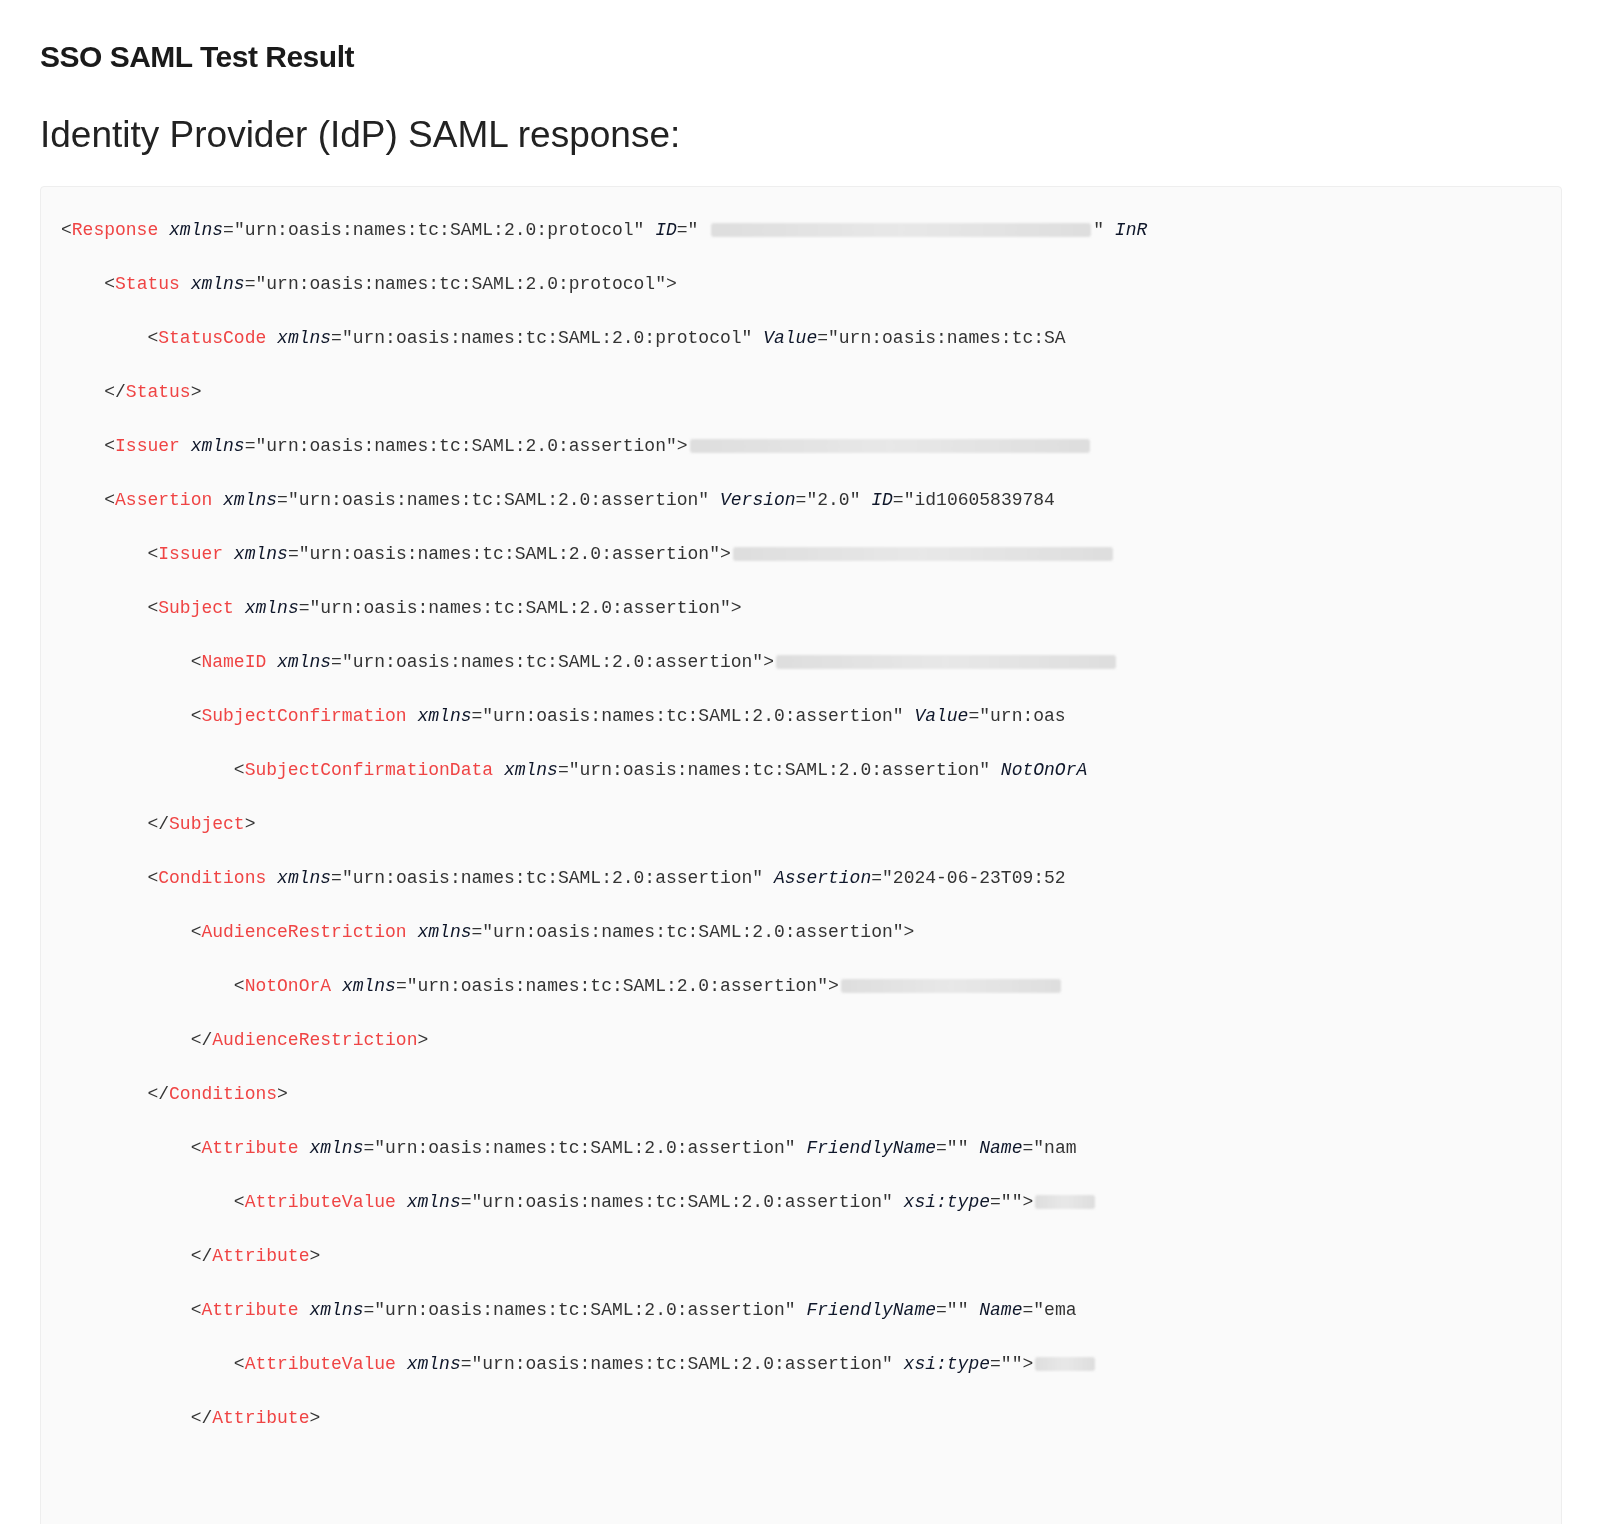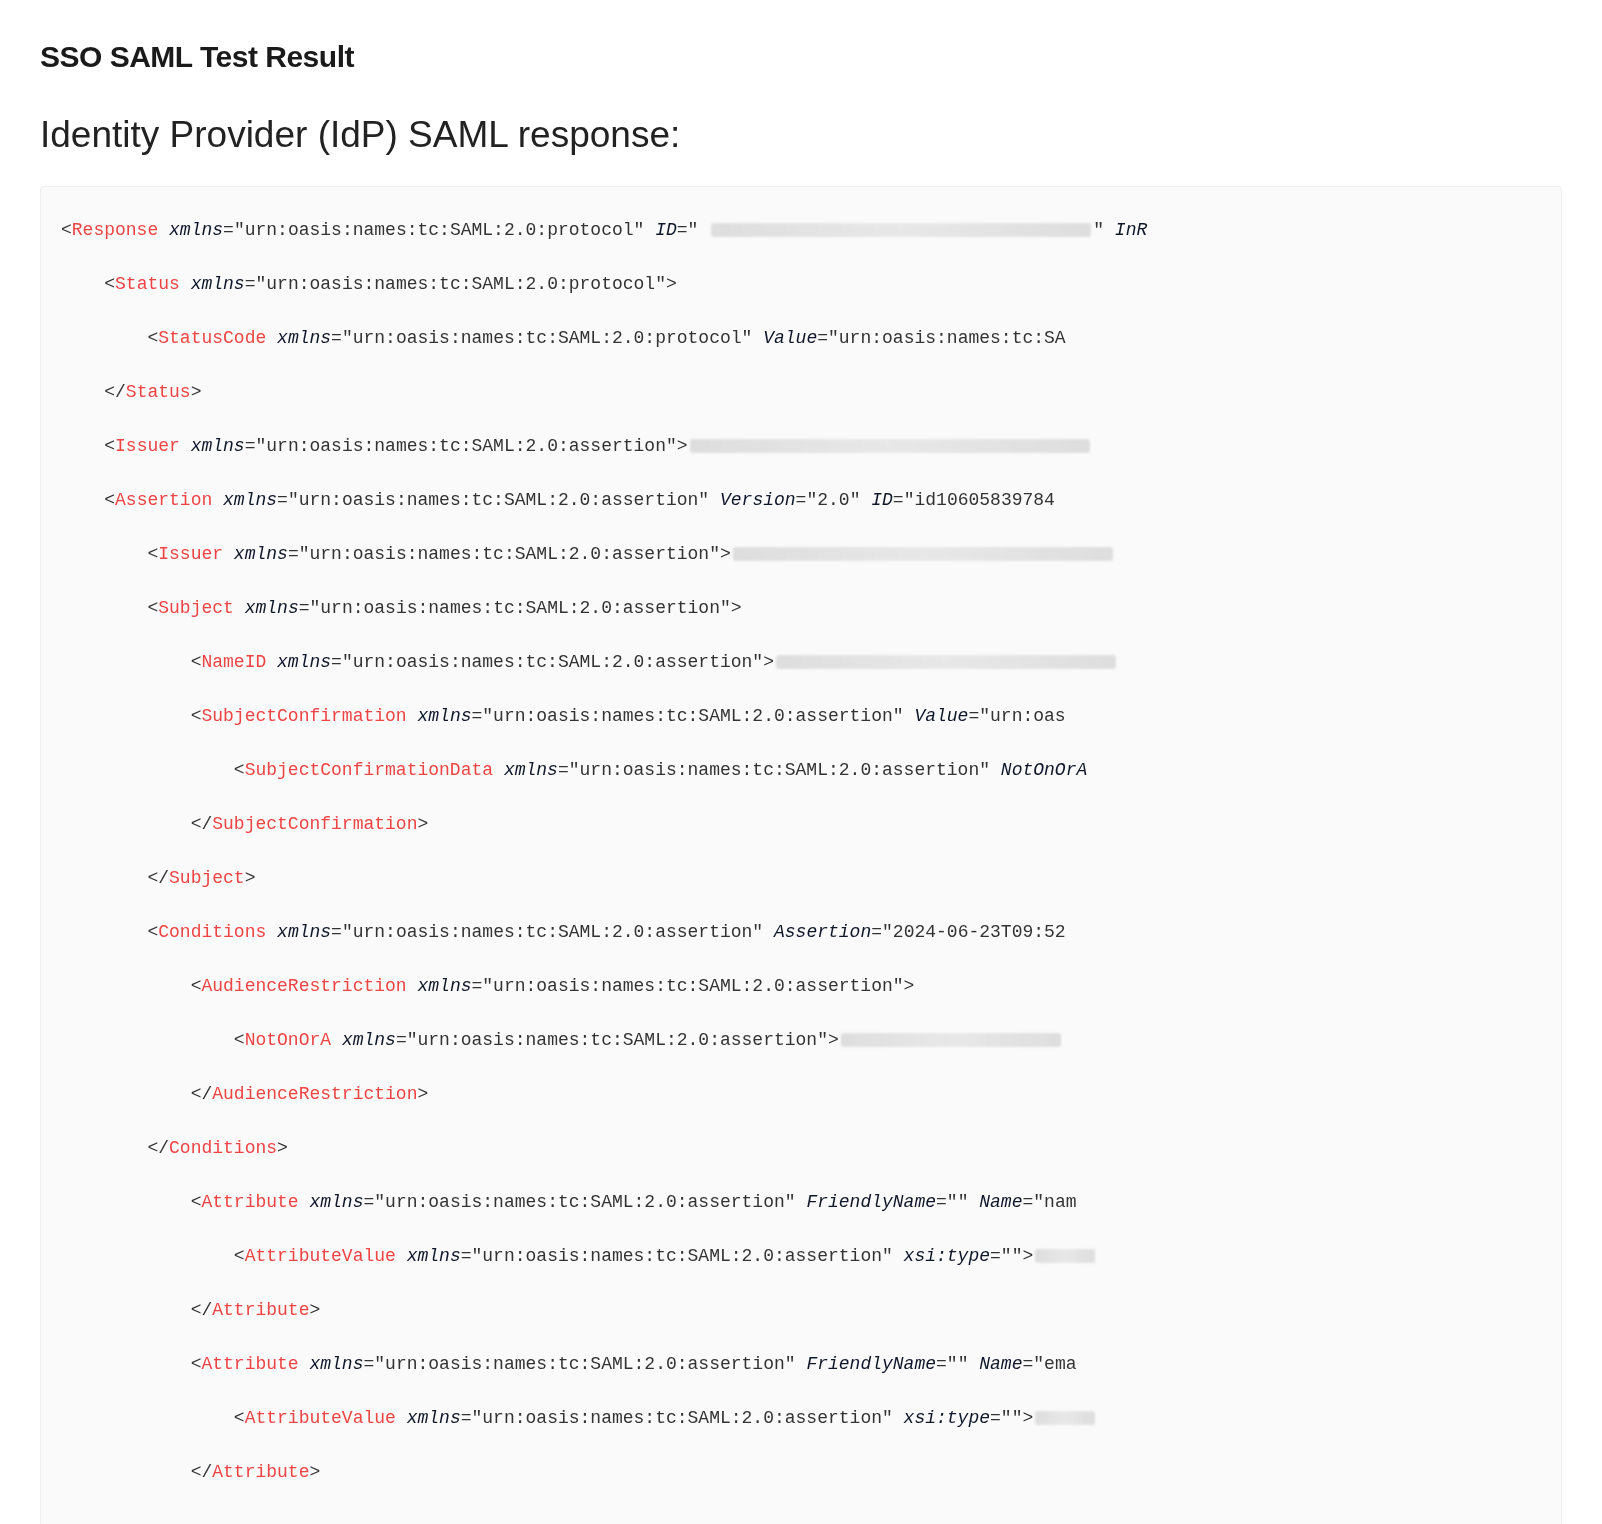--- a/index.html
+++ b/index.html
@@ -73,21 +73,20 @@
 <span class="code-line">    <span class="tag-bracket">&lt;</span><span class="tag-name">Status</span> <span class="attr-name">xmlns</span><span class="tag-bracket">=</span><span class="attr-value">"urn:oasis:names:tc:SAML:2.0:protocol"</span><span class="tag-bracket">&gt;</span></span>
 <span class="code-line">        <span class="tag-bracket">&lt;</span><span class="tag-name">StatusCode</span> <span class="attr-name">xmlns</span><span class="tag-bracket">=</span><span class="attr-value">"urn:oasis:names:tc:SAML:2.0:protocol"</span> <span class="attr-name">Value</span><span class="tag-bracket">=</span><span class="attr-value">"urn:oasis:names:tc:SA</span></span>
 <span class="code-line">    <span class="tag-bracket">&lt;/</span><span class="tag-name">Status</span><span class="tag-bracket">&gt;</span></span>
 <span class="code-line">    <span class="tag-bracket">&lt;</span><span class="tag-name">Issuer</span> <span class="attr-name">xmlns</span><span class="tag-bracket">=</span><span class="attr-value">"urn:oasis:names:tc:SAML:2.0:assertion"</span><span class="tag-bracket">&gt;</span><span class="blurred" style="width: 400px;"></span></span>
 <span class="code-line">    <span class="tag-bracket">&lt;</span><span class="tag-name">Assertion</span> <span class="attr-name">xmlns</span><span class="tag-bracket">=</span><span class="attr-value">"urn:oasis:names:tc:SAML:2.0:assertion"</span> <span class="attr-name">Version</span><span class="tag-bracket">=</span><span class="attr-value">"2.0"</span> <span class="attr-name">ID</span><span class="tag-bracket">=</span><span class="attr-value">"id10605839784</span></span>
 <span class="code-line">        <span class="tag-bracket">&lt;</span><span class="tag-name">Issuer</span> <span class="attr-name">xmlns</span><span class="tag-bracket">=</span><span class="attr-value">"urn:oasis:names:tc:SAML:2.0:assertion"</span><span class="tag-bracket">&gt;</span><span class="blurred" style="width: 380px;"></span></span>
 <span class="code-line">        <span class="tag-bracket">&lt;</span><span class="tag-name">Subject</span> <span class="attr-name">xmlns</span><span class="tag-bracket">=</span><span class="attr-value">"urn:oasis:names:tc:SAML:2.0:assertion"</span><span class="tag-bracket">&gt;</span></span>
 <span class="code-line">            <span class="tag-bracket">&lt;</span><span class="tag-name">NameID</span> <span class="attr-name">xmlns</span><span class="tag-bracket">=</span><span class="attr-value">"urn:oasis:names:tc:SAML:2.0:assertion"</span><span class="tag-bracket">&gt;</span><span class="blurred" style="width: 340px;"></span></span>
 <span class="code-line">            <span class="tag-bracket">&lt;</span><span class="tag-name">SubjectConfirmation</span> <span class="attr-name">xmlns</span><span class="tag-bracket">=</span><span class="attr-value">"urn:oasis:names:tc:SAML:2.0:assertion"</span> <span class="attr-name">Value</span><span class="tag-bracket">=</span><span class="attr-value">"urn:oas</span></span>
 <span class="code-line">                <span class="tag-bracket">&lt;</span><span class="tag-name">SubjectConfirmationData</span> <span class="attr-name">xmlns</span><span class="tag-bracket">=</span><span class="attr-value">"urn:oasis:names:tc:SAML:2.0:assertion"</span> <span class="attr-name">NotOnOrA</span></span>
-<span class="code-line">            <span class="tag-bracket">&lt;/</span><span class="tag-name">SubjectConfirmation</span><span class="tag-bracket">&gt;</span></span>
 <span class="code-line">        <span class="tag-bracket">&lt;/</span><span class="tag-name">Subject</span><span class="tag-bracket">&gt;</span></span>
 <span class="code-line">        <span class="tag-bracket">&lt;</span><span class="tag-name">Conditions</span> <span class="attr-name">xmlns</span><span class="tag-bracket">=</span><span class="attr-value">"urn:oasis:names:tc:SAML:2.0:assertion"</span> <span class="attr-name">Assertion</span><span class="tag-bracket">=</span><span class="attr-value">"2024-06-23T09:52</span></span>
 <span class="code-line">            <span class="tag-bracket">&lt;</span><span class="tag-name">AudienceRestriction</span> <span class="attr-name">xmlns</span><span class="tag-bracket">=</span><span class="attr-value">"urn:oasis:names:tc:SAML:2.0:assertion"</span><span class="tag-bracket">&gt;</span></span>
 <span class="code-line">                <span class="tag-bracket">&lt;</span><span class="tag-name">NotOnOrA</span> <span class="attr-name">xmlns</span><span class="tag-bracket">=</span><span class="attr-value">"urn:oasis:names:tc:SAML:2.0:assertion"</span><span class="tag-bracket">&gt;</span><span class="blurred" style="width: 220px;"></span></span>
 <span class="code-line">            <span class="tag-bracket">&lt;/</span><span class="tag-name">AudienceRestriction</span><span class="tag-bracket">&gt;</span></span>
 <span class="code-line">        <span class="tag-bracket">&lt;/</span><span class="tag-name">Conditions</span><span class="tag-bracket">&gt;</span></span>
 <span class="code-line">            <span class="tag-bracket">&lt;</span><span class="tag-name">Attribute</span> <span class="attr-name">xmlns</span><span class="tag-bracket">=</span><span class="attr-value">"urn:oasis:names:tc:SAML:2.0:assertion"</span> <span class="attr-name">FriendlyName</span><span class="tag-bracket">=</span><span class="attr-value">""</span> <span class="attr-name">Name</span><span class="tag-bracket">=</span><span class="attr-value">"nam</span></span>
 <span class="code-line">                <span class="tag-bracket">&lt;</span><span class="tag-name">AttributeValue</span> <span class="attr-name">xmlns</span><span class="tag-bracket">=</span><span class="attr-value">"urn:oasis:names:tc:SAML:2.0:assertion"</span> <span class="attr-name">xsi:type</span><span class="tag-bracket">=</span><span class="attr-value">""</span><span class="tag-bracket">&gt;</span><span class="blurred" style="width: 60px;"></span></span>
 <span class="code-line">            <span class="tag-bracket">&lt;/</span><span class="tag-name">Attribute</span><span class="tag-bracket">&gt;</span></span>
 <span class="code-line">            <span class="tag-bracket">&lt;</span><span class="tag-name">Attribute</span> <span class="attr-name">xmlns</span><span class="tag-bracket">=</span><span class="attr-value">"urn:oasis:names:tc:SAML:2.0:assertion"</span> <span class="attr-name">FriendlyName</span><span class="tag-bracket">=</span><span class="attr-value">""</span> <span class="attr-name">Name</span><span class="tag-bracket">=</span><span class="attr-value">"ema</span></span>

